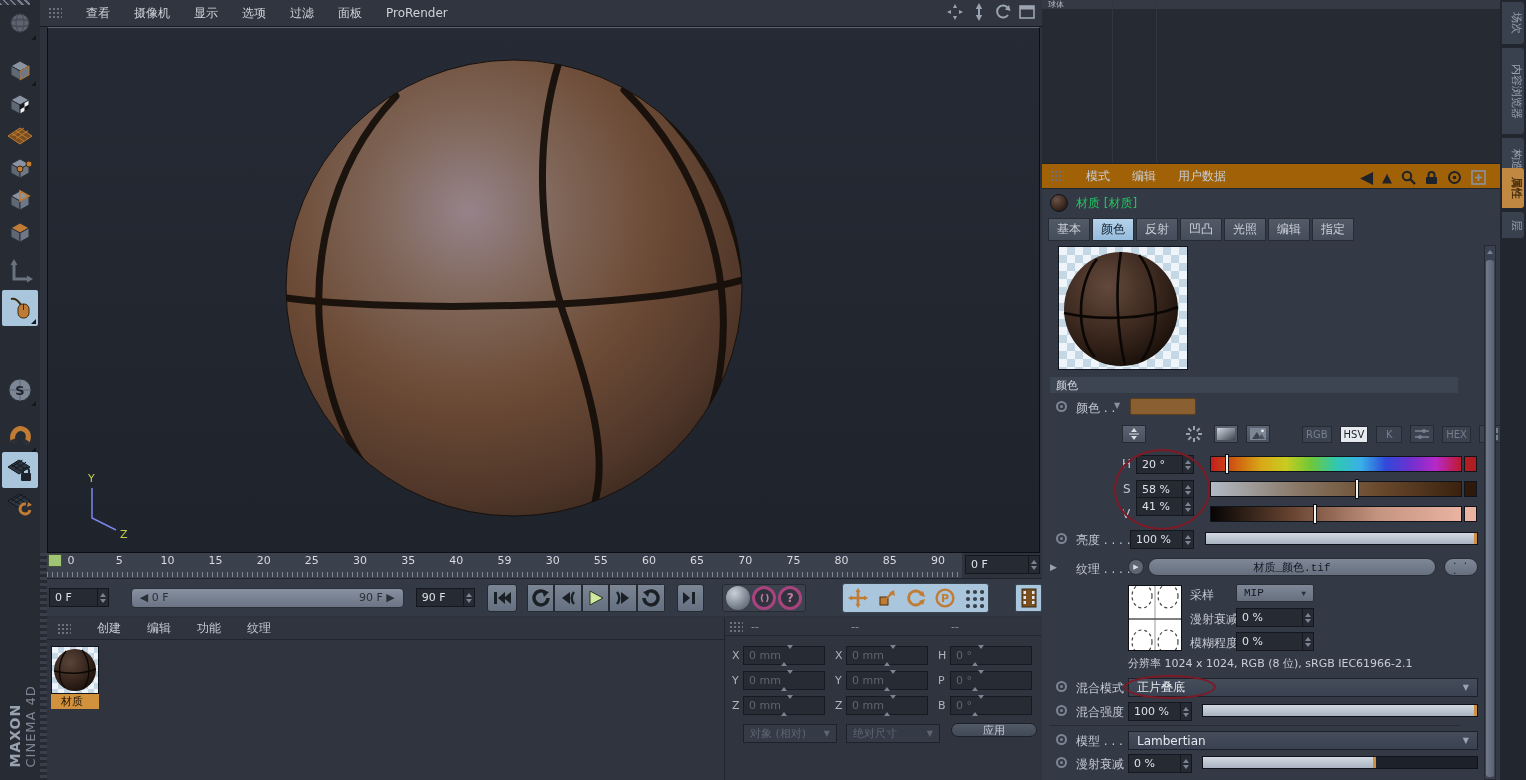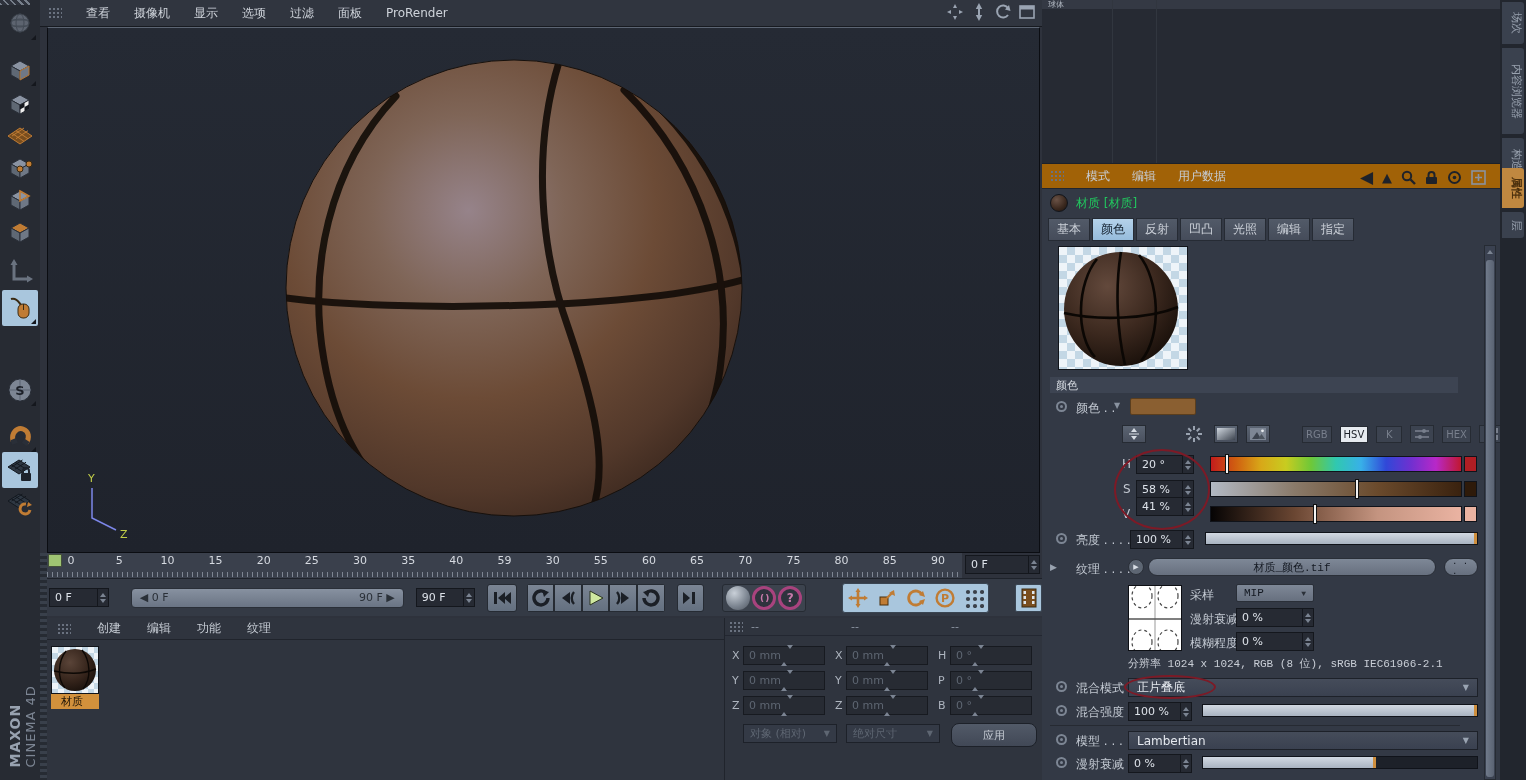--- a/index.html
+++ b/index.html
@@ -87,21 +87,21 @@
 
   
   #coords { position:absolute; left:724px; top:618px; width:318px; height:162px; background:#2f343e;
             border-left:1px solid #20242c; font-size:11px; }
   #coords .hdr { display:flex; align-items:center; height:18px; border-bottom:1px solid #232731; color:#8f98a5; }
   .cfield { position:absolute; height:19px; width:82px; background:#272b33; border:1px solid #171a20;
             color:#5e6672; display:flex; align-items:center; padding:0 5px; font-size:11px; }
   .clabel { position:absolute; color:#aeb5bf; }
   .cdrop { position:absolute; height:19px; width:94px; background:#343a46; border:1px solid #1d2129;
            color:#5e6672; display:flex; align-items:center; padding:0 6px; }
-  #apply-btn { position:absolute; height:24px; width:86px; background:linear-gradient(#525a68,#414856);
+  #apply-btn { position:absolute; height:14px; width:86px; background:linear-gradient(#525a68,#414856);
            border:1px solid #1d2129; border-radius:8px; color:#c6ccd4; display:flex; align-items:center; justify-content:center; }
 
   
   #right-panel { position:absolute; left:1042px; top:0; width:458px; height:780px; background:#333945; }
   #obj-manager { position:absolute; left:0; top:0; width:458px; height:163px; background:#262a33; overflow:hidden; }
   #om-row { height:9px; background:#343944; display:flex; gap:8px; align-items:center; padding-left:6px;
             font-size:8px; color:#aeb5bf; overflow:hidden; }
   #attr-menu { position:absolute; left:0; top:163px; width:458px; height:26px; background:#a16207;
                border-top:1px solid #1d2129; border-bottom:1px solid #22262f; display:flex; align-items:center;
                gap:22px; padding-left:8px; }
@@ -123,21 +123,21 @@
   .iconbtn { height:18px; width:24px; display:flex; align-items:center; justify-content:center;
              background:linear-gradient(#5b6472,#49505e); border:1px solid #262b33; }
   .hue-bar { background:linear-gradient(to right,#c21c1c,#d06010,#d8a818,#c8cc20,#6ec838,#30c8b0,#38b0e8,#3048d8,#7030d0,#b828c8,#c01830); }
   .s-bar { background:linear-gradient(to right,#b2b9c4,#8a7a6a,#6a4a2c,#3a220f); }
   .v-bar { background:linear-gradient(to right,#060404,#6a4632,#c49480,#eab3a2); }
   .gbar { position:absolute; height:16px; border:1px solid #10131a; }
   .gbar .mark { position:absolute; top:-2px; bottom:-2px; width:2px; background:#f2f2f2; box-shadow:0 0 0 1px #111; }
   .chip { position:absolute; width:13px; height:16px; border:1px solid #10131a; }
   .red-ellipse { position:absolute; border:2px solid #7d1a26; border-radius:50%; pointer-events:none; }
   #tex-thumb { position:absolute; left:86px; top:585px; width:54px; height:66px; background:#fff; border:1px solid #0d0f14; }
-  #resolution-line { position:absolute; left:86px; top:656px; font-size:11px; color:#c9ced6;font-family:Liberation Mono, monospace; }
+  #resolution-line { position:absolute; left:86px; top:656px; font-size:11px; color:#c9ced6; }
   .divline { position:absolute; left:8px; width:410px; height:1px; background:#262a32; }
   #attr-scroll { position:absolute; left:442px; top:245px; width:12px; height:535px; background:#3a4150; border:1px solid #262b33; }
   #attr-scroll .sthumb { position:absolute; left:1px; right:1px; top:14px; bottom:2px; background:linear-gradient(90deg,#707a8a,#5a6373); border-radius:3px; }
 
   
   #side-strip { position:absolute; left:1500px; top:0; width:26px; height:780px; background:#22262e; }
   .vtab { position:absolute; left:2px; width:22px; background:#3a414e; color:#9aa3b0; font-size:11px;
           writing-mode:vertical-rl; text-orientation:sideways; text-align:center; border-radius:0 3px 3px 0;
           padding:6px 0; }
   .vtab.orange { background:#c08840; color:#4a2f0c; font-weight:bold; }

